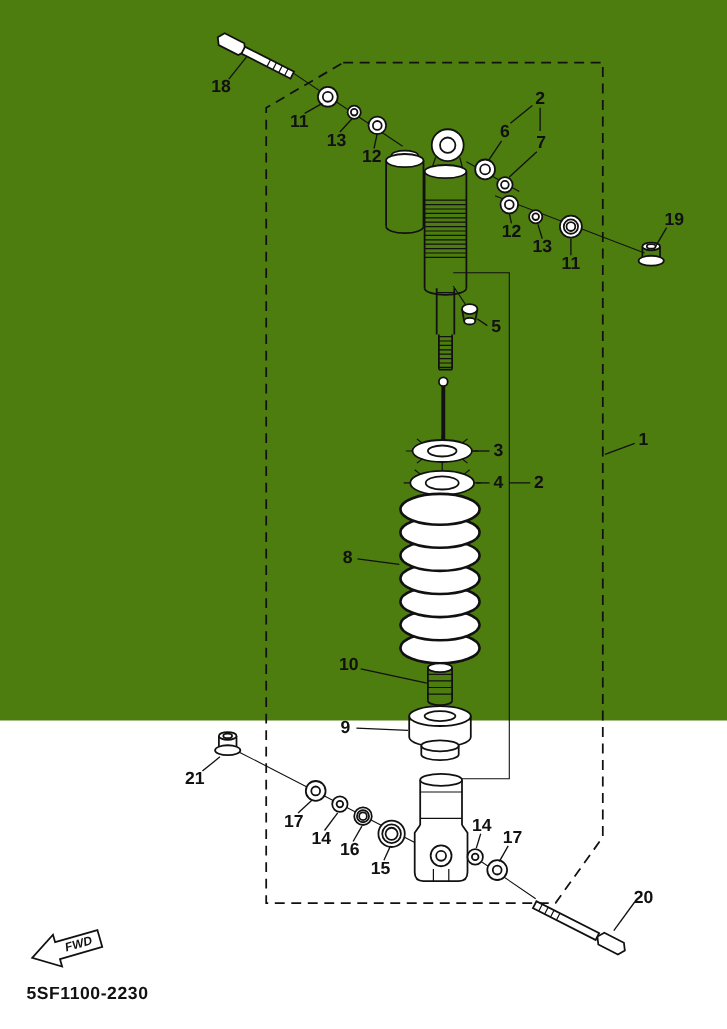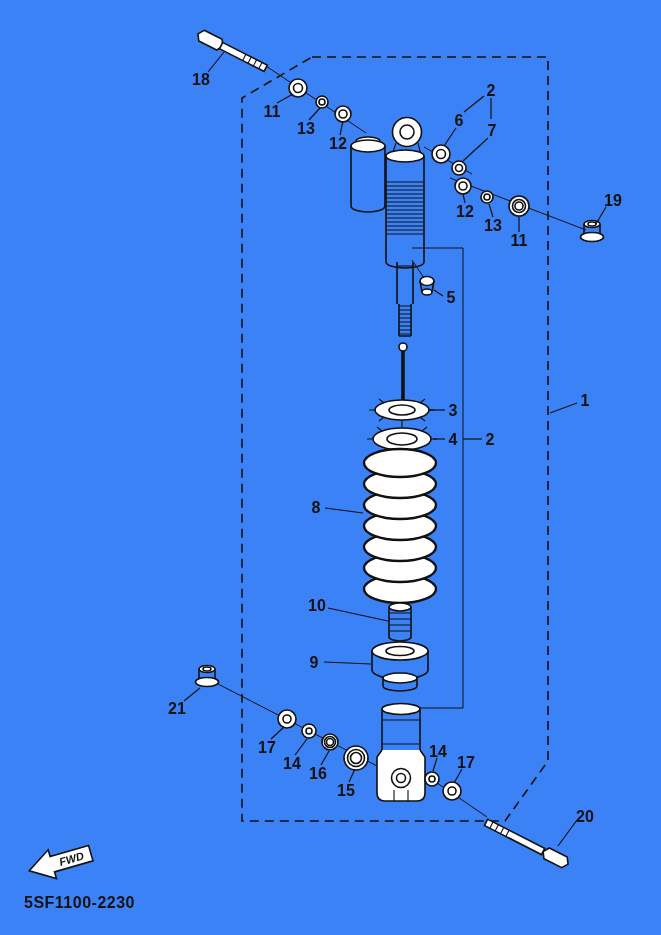--- a/index.html
+++ b/index.html
@@ -4,21 +4,21 @@
 <style>
   html, body {
     margin: 0;
     padding: 0;
     background: #ffffff;
     width: 661px;
     height: 935px;
     overflow: hidden;
     font-family: "Liberation Sans", sans-serif;
   }
-  .page { width: 661px; height: 935px; background: #3b82f6; }
+  .page { width: 661px; height: 655px; background: #4d7c0f; }
   svg { display: block; }
 
   .outline { fill: #ffffff; stroke: #111111; stroke-width: 1.6; }
   .coil    { fill: #ffffff; stroke: #111111; stroke-width: 2.4; }
   .line    { fill: none;    stroke: #111111; stroke-width: 1.6; }
   .detail  { fill: none;    stroke: #111111; stroke-width: 1.1; }
   .thin    { fill: none;    stroke: #111111; stroke-width: 1;   }
   .dashed  { fill: none;    stroke: #111111; stroke-width: 1.6; stroke-dasharray: 9 6; }
   .rod     { fill: none;    stroke: #111111; stroke-width: 3.5; }
   .leader  { stroke: #111111; stroke-width: 1.2; }

